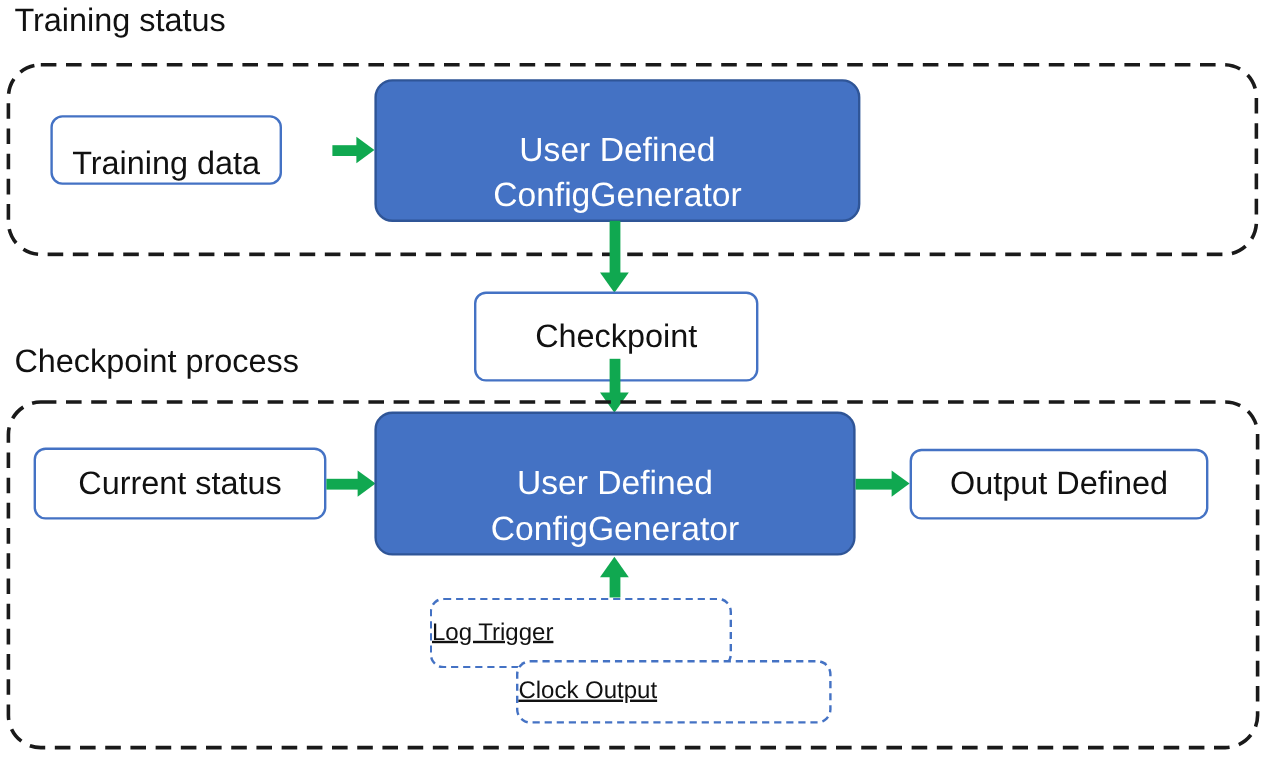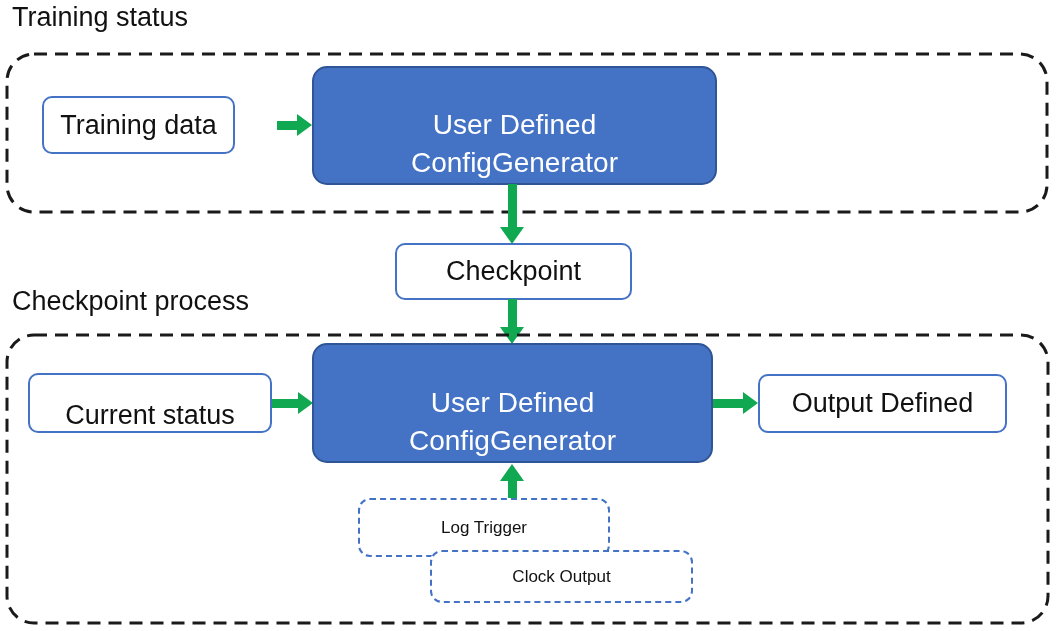--- a/index.html
+++ b/index.html
@@ -40,23 +40,24 @@
     font-size:28px; line-height:1.38;
     color:var(--text-light, #fff);
     text-align:center;
   }
 
   .trigger-box {
     position:absolute;
     background:#ffffff;
     border:2px dashed var(--outline-blue, #4472C4);
     border-radius:12px;
-    display:flex; align-items:center; justify-content:center;
-    font-size:17px; color:var(--text-dark, #111);
+    display:flex; align-items:center; justify-content:flex-start;
+    font-size:20px; color:var(--text-dark, #111);
     white-space:nowrap;
+    text-decoration:underline;
   }
 
   .shaft-h { position:absolute; height:9px; background:var(--arrow-green, #10A850); }
   .shaft-v { position:absolute; width:9px;  background:var(--arrow-green, #10A850); }
   .head-right {
     position:absolute; width:0; height:0;
     border-left:15px solid var(--arrow-green, #10A850);
     border-top:11px solid transparent; border-bottom:11px solid transparent;
   }
   .head-down {
@@ -74,55 +75,55 @@
 <body>
 
 <div class="canvas">
 
   <div class="section-label" style="left:12px; top:2px;">Training status</div>
 
   <svg class="container-svg" style="left:5px; top:52px;" width="1044" height="162">
     <rect x="2" y="2" width="1040" height="158" rx="27" ry="27" fill="none" stroke="#1a1a1a" stroke-width="3" stroke-dasharray="13 8"></rect>
   </svg>
 
-  <div class="white-box" style="left:42px; top:96px; width:193px; height:58px;">
+  <div class="white-box" style="left:42px; top:96px; width:193px; height:58px;align-items:flex-end;">
     <span>Training data</span>
   </div>
 
   <div>
     <div class="shaft-h" style="left:277px; top:121px; width:22px;"></div>
     <div class="head-right" style="left:297px; top:114px;"></div>
   </div>
 
   <div class="blue-box" style="left:312px; top:66px; width:405px; height:119px;">
     <span>User Defined</span>
     <span>ConfigGenerator</span>
   </div>
 
   <div>
     <div class="shaft-v" style="left:508px; top:184px; height:44px;"></div>
     <div class="head-down" style="left:500px; top:227px;"></div>
   </div>
 
-  <div class="white-box" style="left:395px; top:243px; width:237px; height:57px;">
+  <div class="white-box" style="left:395px; top:243px; width:237px; height:75px;">
     <span>Checkpoint</span>
   </div>
 
   <div>
     <div class="shaft-v" style="left:508px; top:299px; height:29px;"></div>
     <div class="head-down" style="left:500px; top:327px;"></div>
   </div>
 
   <div class="section-label" style="left:12px; top:286px;">Checkpoint process</div>
 
   <svg class="container-svg" style="left:5px; top:333px;" width="1046" height="294">
     <rect x="2" y="2" width="1041" height="288" rx="27" ry="27" fill="none" stroke="#1a1a1a" stroke-width="3" stroke-dasharray="13 8"></rect>
   </svg>
 
-  <div class="white-box" style="left:28px; top:373px; width:244px; height:60px;align-items:flex-end;">
+  <div class="white-box" style="left:28px; top:373px; width:244px; height:60px;">
     <span>Current status</span>
   </div>
 
   <div>
     <div class="shaft-h" style="left:272px; top:399px; width:27px;"></div>
     <div class="head-right" style="left:298px; top:392px;"></div>
   </div>
 
   <div class="blue-box" style="left:312px; top:343px; width:401px; height:120px;">
     <span>User Defined</span>

